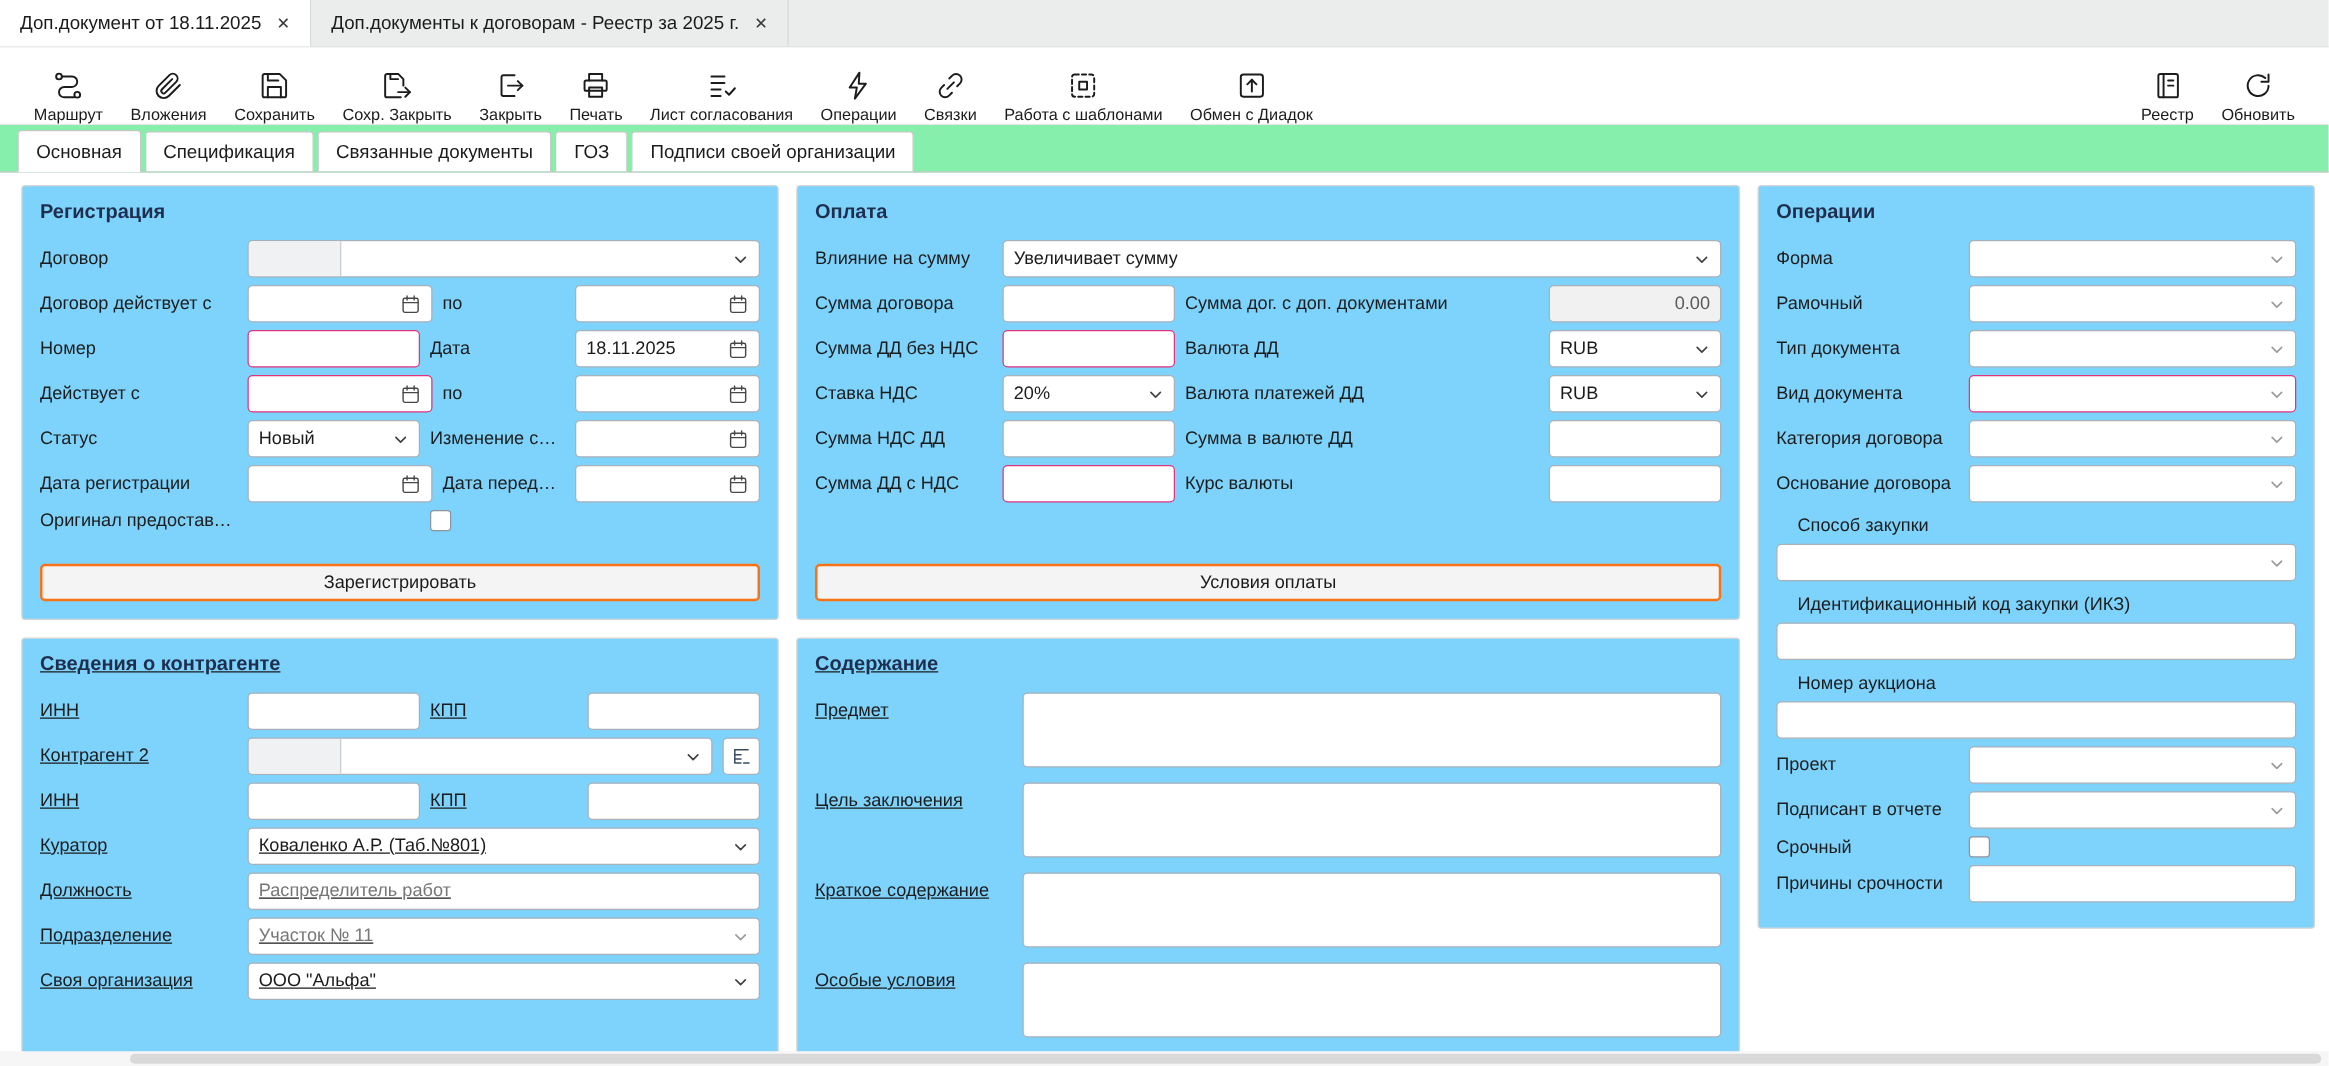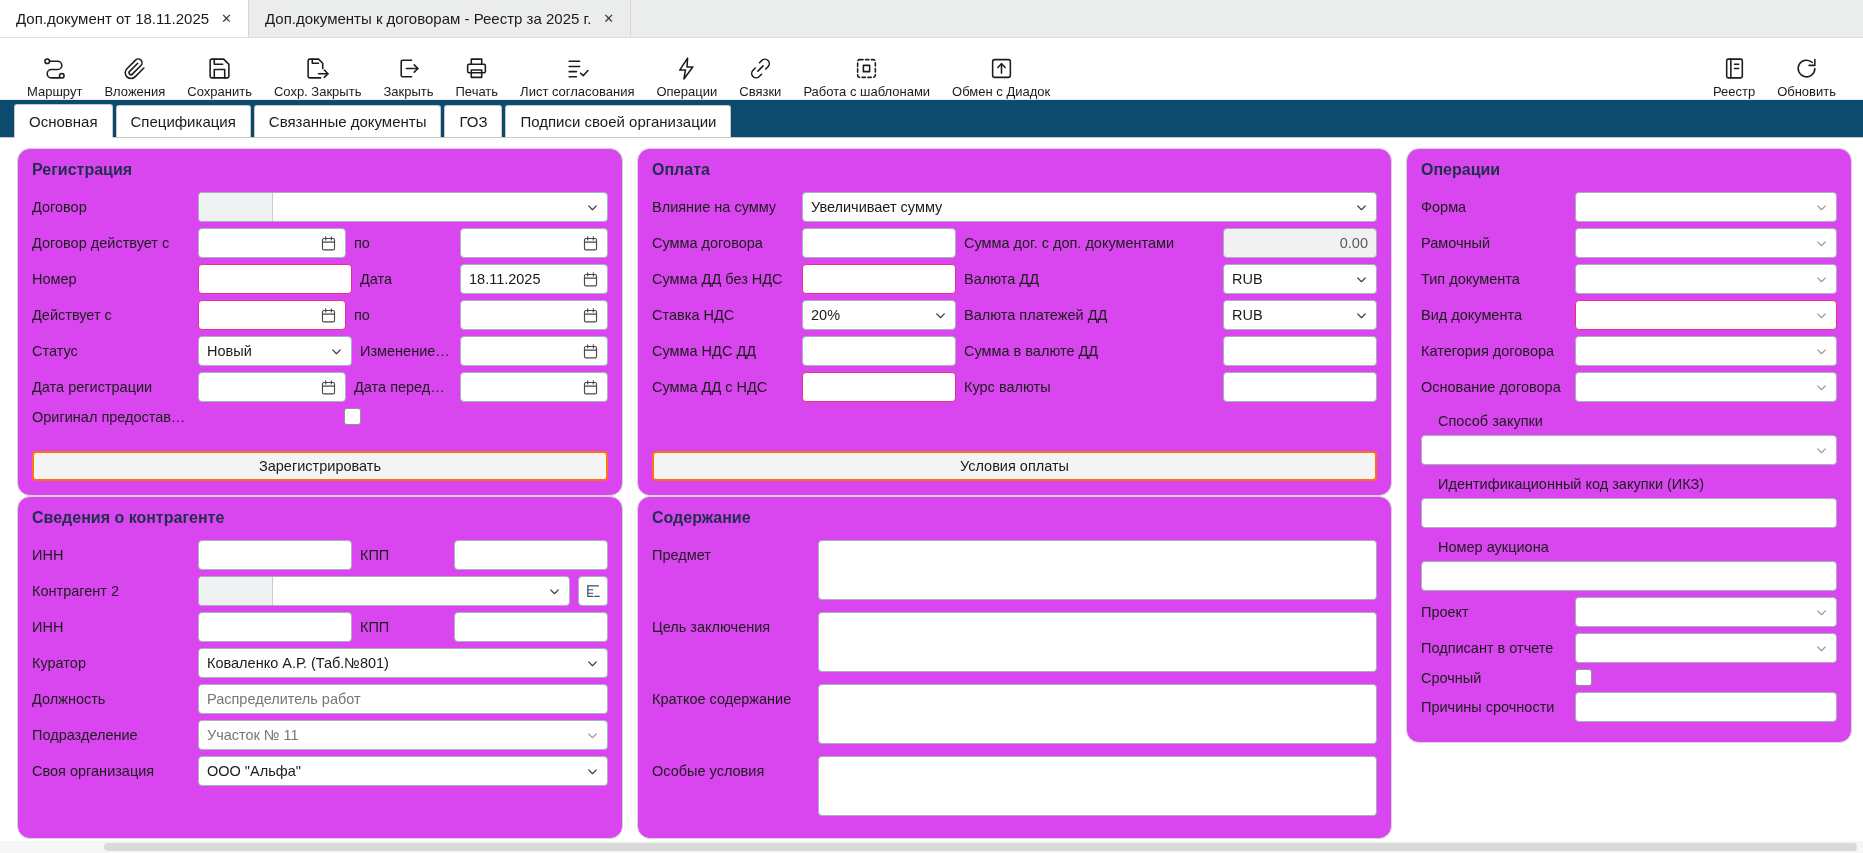--- a/index.html
+++ b/index.html
@@ -12,43 +12,43 @@
   .wintab.active{background:#fff;}
   .wintab-close{font-size:13px;color:#3a3a3a;cursor:pointer;}
 
   
   .toolbar{display:flex;align-items:flex-end;height:62px;padding:0 16px 0 16px;background:#fff;border-bottom:1px solid #e7e7e7;}
   .tbi{display:flex;flex-direction:column;align-items:center;gap:3px;padding:0 11px;font-size:13px;color:#1b1b1b;cursor:default;white-space:nowrap;}
   .tb-ic{width:25px;height:25px;fill:none;stroke:#1c1c1c;stroke-width:1.5;stroke-linecap:round;stroke-linejoin:round;}
   .tb-spacer{flex:1;}
 
   
-  .doctabs{display:flex;align-items:flex-end;padding:4px 0 0 14px;border-bottom:1px solid #c7c7c7;background:#0c4a6e;height:38px;}
+  .doctabs{display:flex;align-items:flex-end;padding:4px 0 0 14px;border-bottom:1px solid #c7c7c7;background:#86efac;height:38px;}
   .doctab{display:flex;align-items:center;height:32px;padding:0 14px;border:1px solid #c7c7c7;border-bottom:none;border-radius:3px 3px 0 0;margin-right:3px;font-size:15px;background:#fff;cursor:default;white-space:nowrap;}
   .doctab.active{height:34px;margin-bottom:-1px;border-bottom:1px solid #fff;}
 
   
   .content{display:grid;grid-template-columns:606px 755px 446px;gap:14px;padding:10px 10px 0 17px;align-items:start;}
-  .panel{border:1px solid #d6d6d6;border-radius:13px;background:#d946ef;padding:10px 14px 14px;display:flex;flex-direction:column;}
-  .panel + .panel{}
+  .panel{border:1px solid #d6d6d6;border-radius:3px;background:#7dd3fc;padding:10px 14px 14px;display:flex;flex-direction:column;}
+  .panel + .panel{margin-top:14px;text-decoration:underline;}
   .panel h2{font-size:16px;color:#1f2e4d;margin:2px 0 13px;font-weight:bold;}
   .p-reg,.p-pay{height:348px;}
   .p-cp,.p-ct{height:343px;}
 
   .row{display:flex;align-items:center;gap:8px;margin-bottom:6px;min-width:0;}
   .row.top{align-items:flex-start;}
   .lbl{font-size:14.5px;color:#1c1c1c;white-space:nowrap;overflow:hidden;text-overflow:ellipsis;}
   .lw{width:158px;flex-shrink:0;}
   .lw-p{width:142px;flex-shrink:0;}
   .lw-q{width:146px;flex-shrink:0;}
   .l2{flex:1;min-width:0;}
   .fw-lbl{margin:5px 17px 6px;}
 
   .fld{height:30px;border:1px solid #a8b0b9;border-radius:4px;background:#fff;display:flex;align-items:center;gap:6px;padding:0 8px;font-size:14.5px;flex-shrink:0;cursor:text;}
-  .w140{width:154px;}
+  .w140{width:138px;}
   .grow{flex:1;min-width:0;}
   .sel{justify-content:space-between;cursor:default;}
   .date{width:148px;justify-content:space-between;}
   .req{border-color:#e0357d;}
   .money{background:#f1f1f1;justify-content:flex-end;color:#5a5a5a;}
   .ro .val{color:#767676;}
   .val{white-space:nowrap;overflow:hidden;text-overflow:ellipsis;}
 
   .chev{width:13px;height:13px;fill:none;stroke:#3f3f3f;stroke-width:2.4;stroke-linecap:round;stroke-linejoin:round;flex-shrink:0;}
   .dim .chev{stroke:#9a9a9a;}

